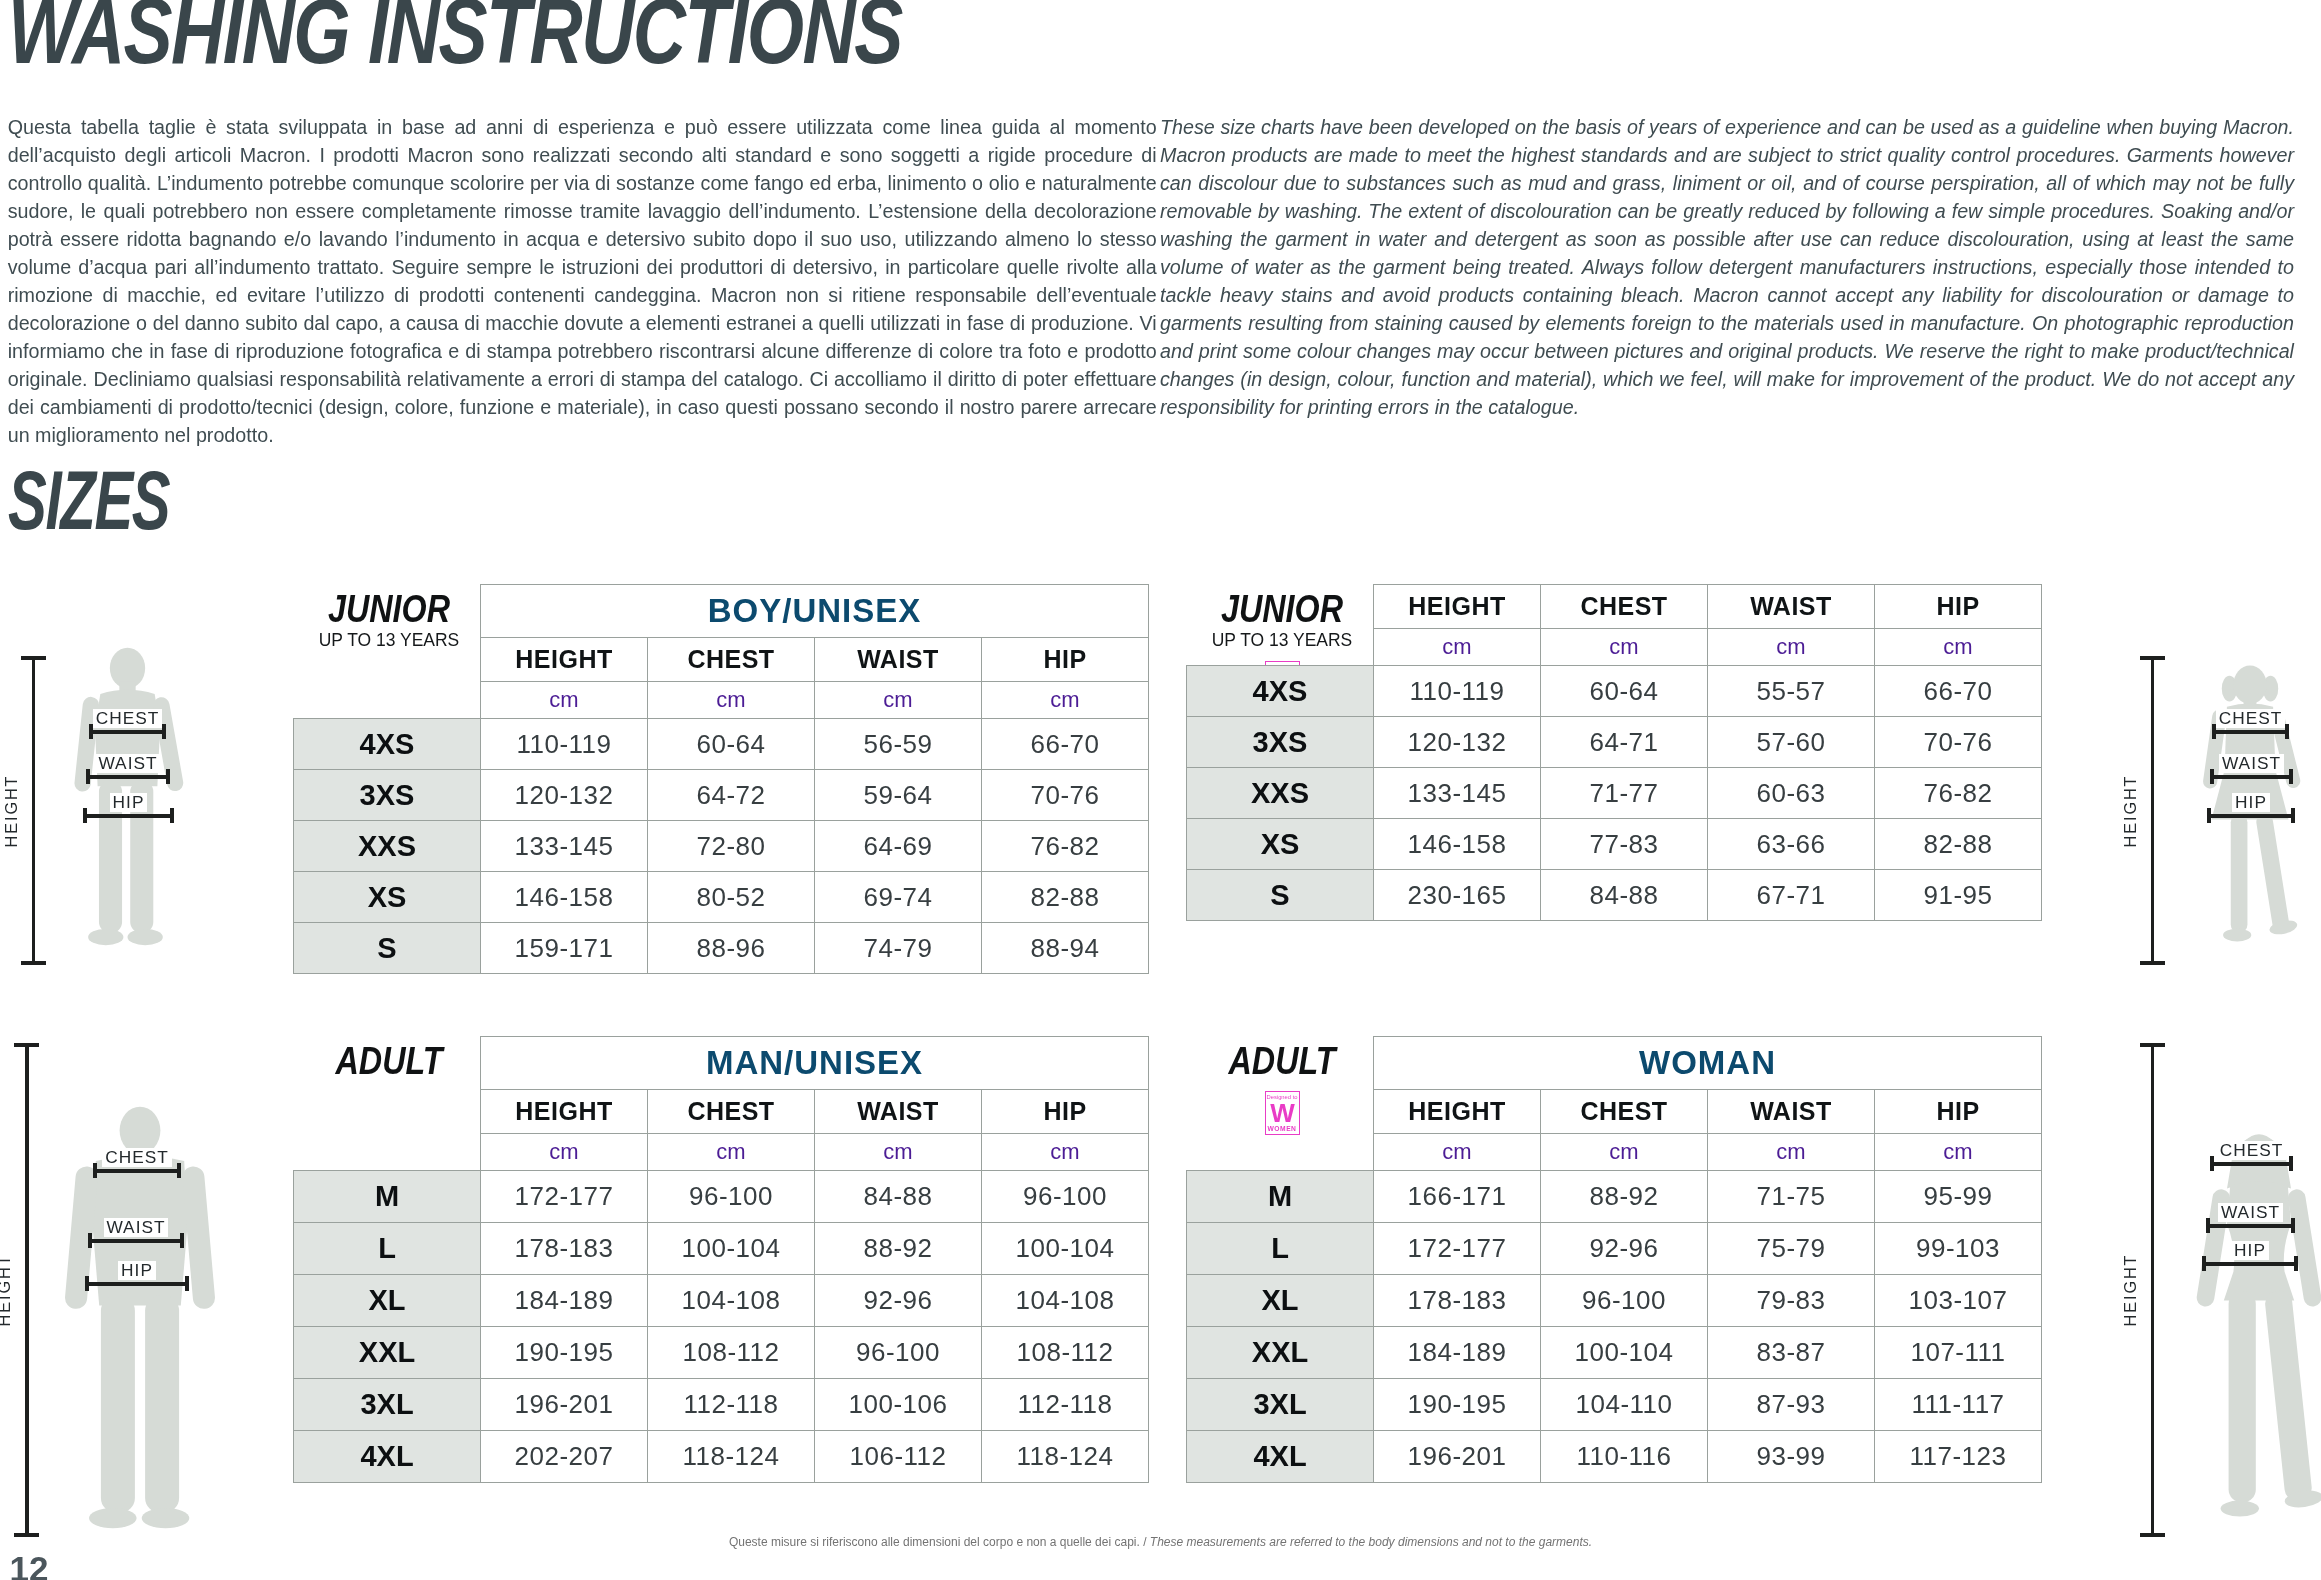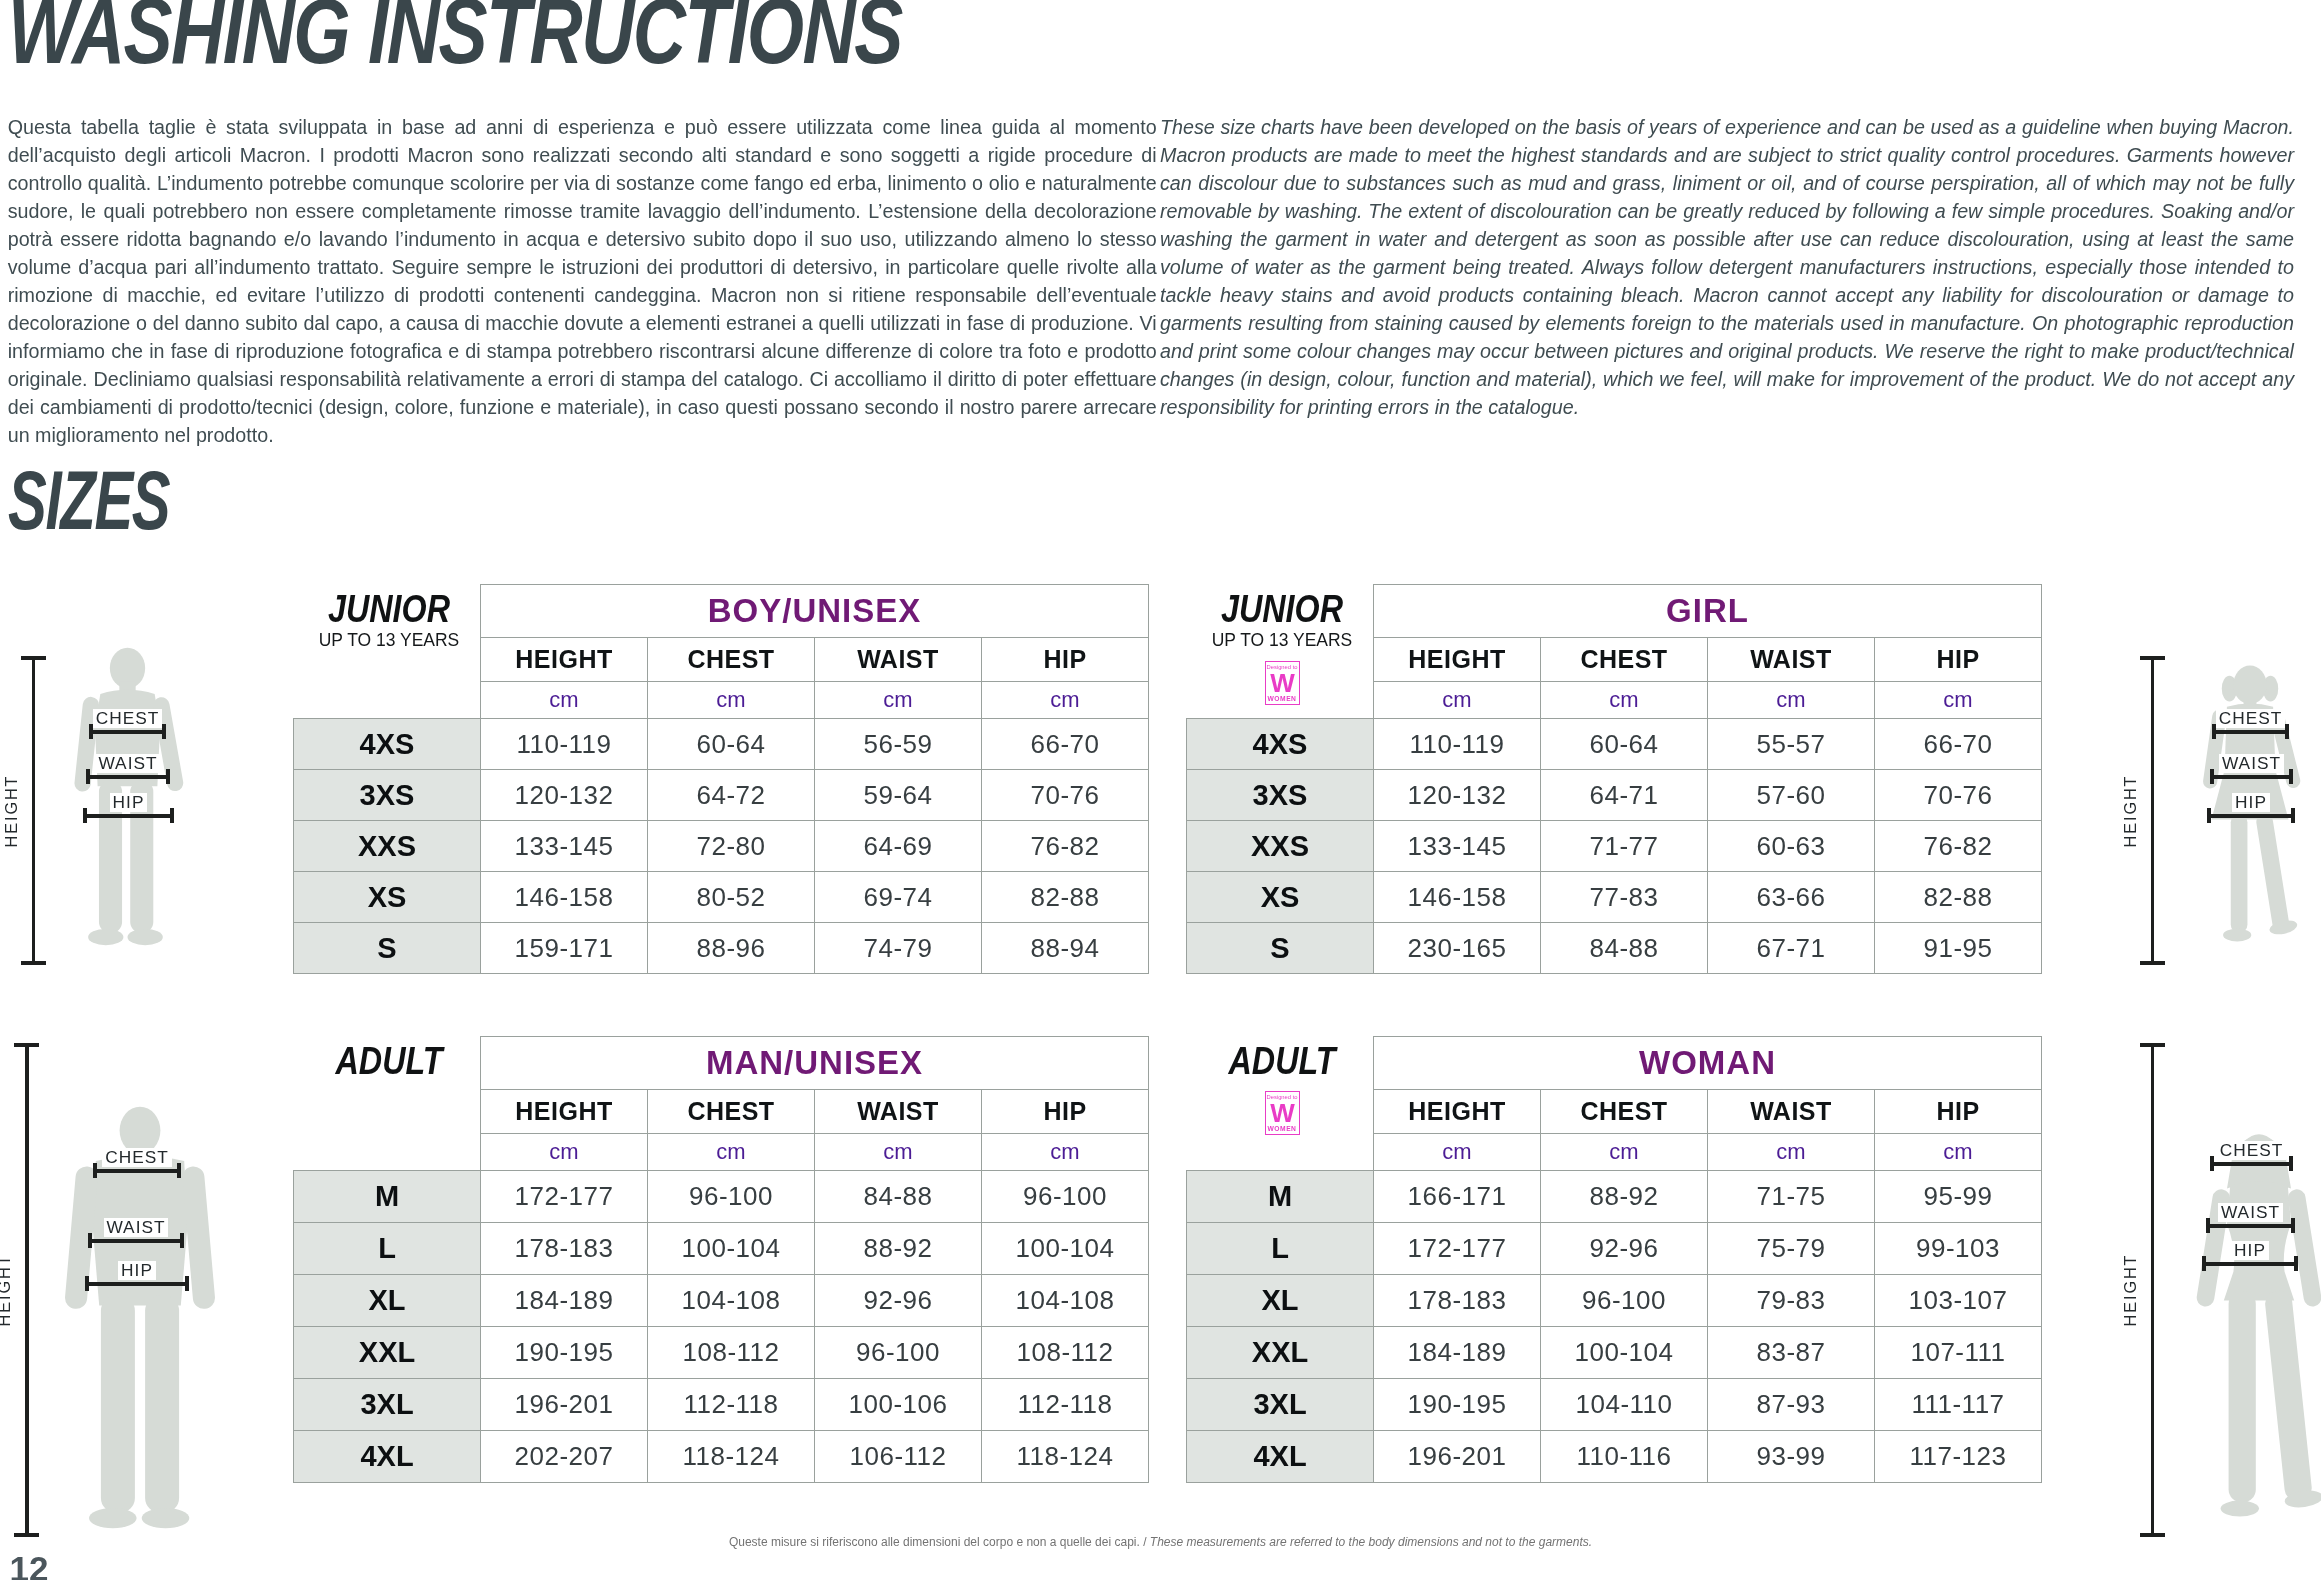--- a/index.html
+++ b/index.html
@@ -29,21 +29,21 @@
   .w-badge{display:inline-block;margin-top:11.5px;width:33px;height:42px;border:1.9px solid var(--wcolor,#e93cc6);
            color:var(--wcolor,#e93cc6);background:#fff;text-align:center;}
   .wb-top{display:block;font-size:5.8px;line-height:6.7px;margin-top:1.9px;}
   .wb-letter{display:block;font-size:26px;font-weight:800;line-height:24px;letter-spacing:-1px;}
   .wb-bottom{display:block;font-size:6.7px;font-weight:700;line-height:7.7px;letter-spacing:0.5px;}
 
   
   .size-table{border-collapse:collapse;table-layout:fixed;width:856px;position:absolute;left:0;top:0;}
   .size-table th,.size-table td{border:1px solid #9aa19d;text-align:center;vertical-align:middle;padding:0;overflow:hidden;}
   .size-table .blank{border:none;background:transparent;}
-  .t-title{font-size:33px;font-weight:700;color:#701a75;height:52px;letter-spacing:1px;}
+  .t-title{font-size:33px;font-weight:700;color:#0c4a6e;height:52px;letter-spacing:1px;}
   .t-col{font-size:25px;font-weight:700;color:#101416;height:43px;letter-spacing:0.5px;}
   .t-unit{font-size:22px;color:#4c1d95;height:36px;}
   .size-table .size-cell{background:#e0e4e1;font-size:29px;font-weight:700;color:#0c0f11;}
   .size-table .val-cell{font-size:26px;color:#373e41;letter-spacing:0.5px;background:#fff;}
   .junior-table tbody th,.junior-table tbody td{height:50px;}
   .adult-table tbody th,.adult-table tbody td{height:51px;}
 
   
   .fig{position:absolute;}
   .fig svg{display:block;width:100%;height:100%;}
@@ -166,24 +166,20 @@
     </div>
     <table class="size-table junior-table">
       <colgroup>
           <col style="width:187px">
           <col style="width:167px">
           <col style="width:167px">
           <col style="width:167px">
           <col style="width:167px">
         </colgroup>
       <thead>
-        <tr>
-          <td class="blank"></td>
-          <th class="t-title" colspan="4">GIRL</th>
-        </tr>
         <tr>
           <td class="blank"></td>
           <th class="t-col">HEIGHT</th>
           <th class="t-col">CHEST</th>
           <th class="t-col">WAIST</th>
           <th class="t-col">HIP</th>
         </tr>
         <tr>
           <td class="blank"></td>
           <td class="t-unit">cm</td>

